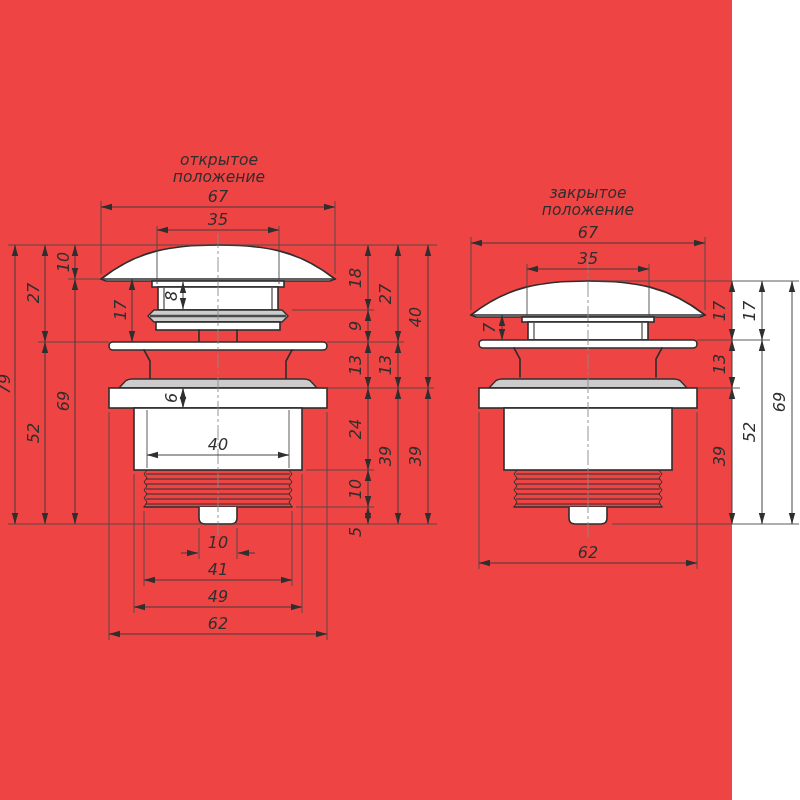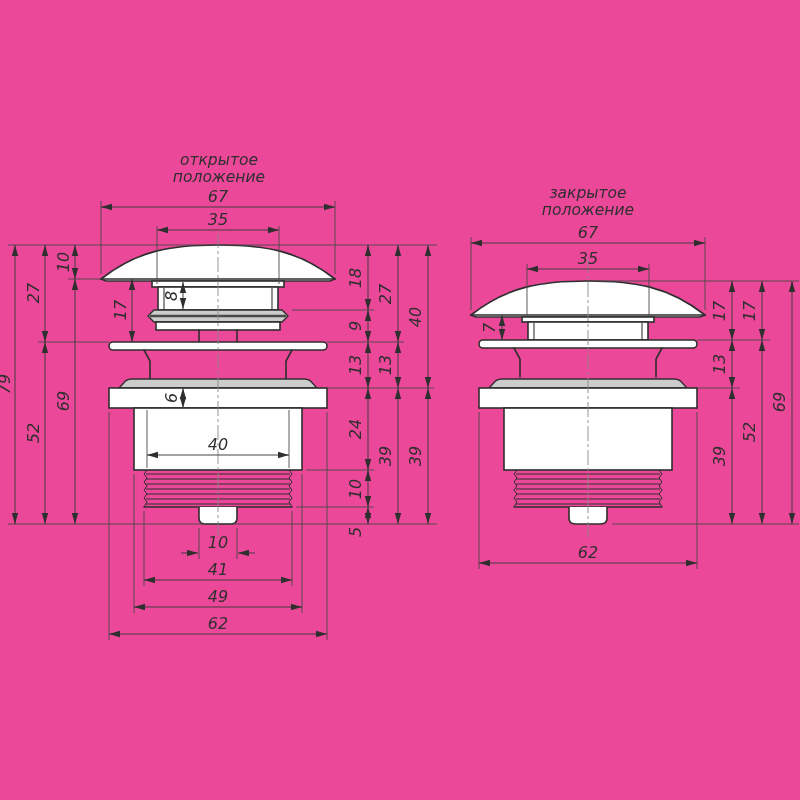--- a/index.html
+++ b/index.html
@@ -1,16 +1,16 @@
 <!DOCTYPE html>
 <html><head>
 <meta charset="utf-8">
 <style>
   html,body{margin:0;padding:0;background:#ffffff;}
-  .stage{width:800px;height:800px;background:#ec4899;position:relative;font-family:"DejaVu Sans",sans-serif;}
+  .stage{width:732px;height:800px;background:#ef4444;position:relative;font-family:"DejaVu Sans",sans-serif;}
   svg{display:block;}
   .o{stroke:#2e2e2e;stroke-width:1.6;fill:none;stroke-linecap:round;}
   .of{stroke:#2e2e2e;stroke-width:1.6;fill:#ffffff;}
   .oi{stroke:#2e2e2e;stroke-width:1.05;fill:none;}
   .g{stroke:#2e2e2e;stroke-width:1.4;fill:#cccccc;}
   .gm{stroke:#4a4a4a;stroke-width:2.4;fill:none;}
   .t{stroke:#4a4a4a;stroke-width:0.9;fill:none;}
   .d{stroke:#3c3c3c;stroke-width:0.95;fill:none;}
   .cl{stroke:#8a8a8a;stroke-width:0.9;fill:none;stroke-dasharray:15 3 3 3;}
   .thr{stroke:#2e2e2e;stroke-width:1.0;fill:none;}

